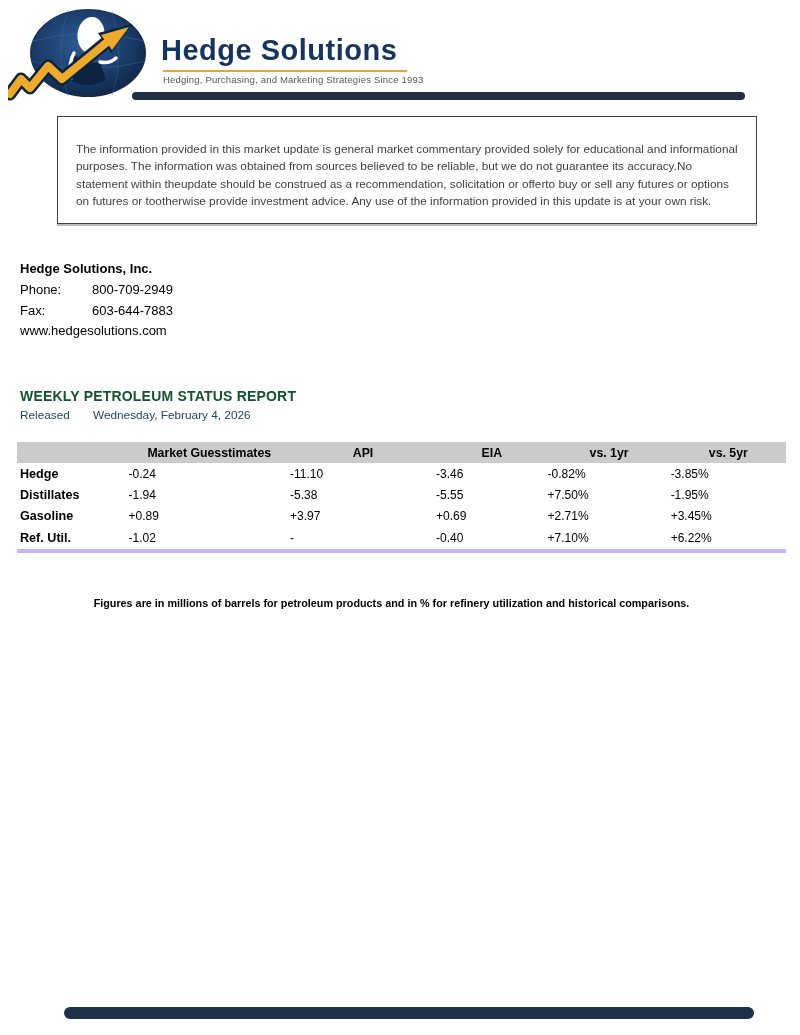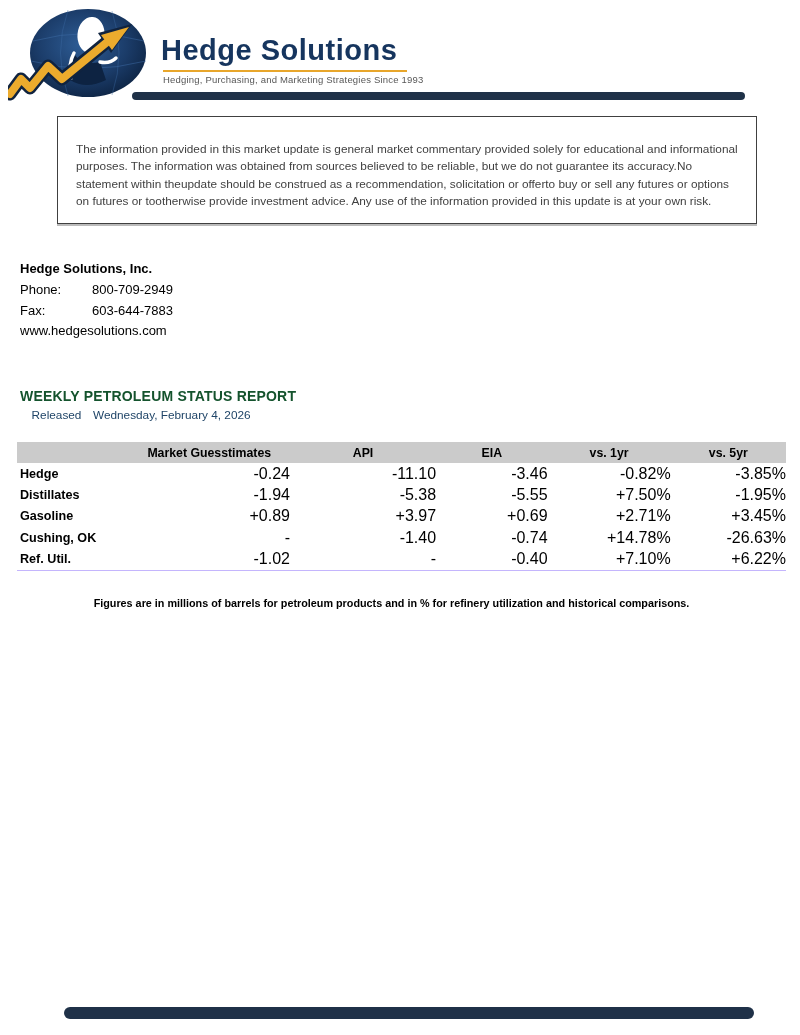--- a/index.html
+++ b/index.html
@@ -36,32 +36,32 @@
   .contact{position:absolute;left:20px;top:261px;font-size:13px;}
   .contact .company{font-weight:bold;height:21px;}
   .contact-row{display:flex;height:20.5px;align-items:flex-start;}
   .contact-row .lbl{width:72px;}
   
   .report-title{
     position:absolute;left:20px;top:388px;font-size:14px;font-weight:bold;
     color:#14532d;letter-spacing:0.2px;
   }
   .released-row{position:absolute;left:20px;top:408px;font-size:11.8px;color:#1f4467;display:flex;}
-  .released-row .rl{width:73px;text-align:center;}
+  .released-row .rl{width:73px;}
   
   .status-table{
     position:absolute;left:17px;top:442px;width:769px;
     border-collapse:collapse;table-layout:fixed;
-    border-bottom:1px solid #c4b5fd;
+    border-bottom:4px solid #c4b5fd;
   }
   .status-table th{
     background:#cbcbcb;font-size:12.3px;font-weight:bold;height:21px;
     text-align:center;padding:0;
   }
-  .status-table td{height:21.4px;font-size:16px;text-align:right;padding:0;vertical-align:middle;}
+  .status-table td{height:21.4px;font-size:12px;text-align:left;padding:0;vertical-align:middle;}
   .status-table td.row-label{font-weight:bold;font-size:12.6px;text-align:left;padding-left:3px;}
   .table-footnote{
     position:absolute;left:7px;top:597px;width:769px;text-align:center;
     font-size:10.8px;font-weight:600;color:#000;
   }
   
   .footer-rule{
     position:absolute;left:64px;top:1007px;width:690px;height:12px;
     background:#1f3148;border-radius:6px;
   }
@@ -166,28 +166,20 @@
     </tr>
     <tr>
       <td class="row-label">Gasoline</td>
       <td>+0.89</td>
       <td>+3.97</td>
       <td>+0.69</td>
       <td>+2.71%</td>
       <td>+3.45%</td>
     </tr>
     <tr>
-      <td class="row-label">Cushing, OK</td>
-      <td>-</td>
-      <td>-1.40</td>
-      <td>-0.74</td>
-      <td>+14.78%</td>
-      <td>-26.63%</td>
-    </tr>
-    <tr>
       <td class="row-label">Ref. Util.</td>
       <td>-1.02</td>
       <td>-</td>
       <td>-0.40</td>
       <td>+7.10%</td>
       <td>+6.22%</td>
     </tr>
   </tbody>
 </table>
 

